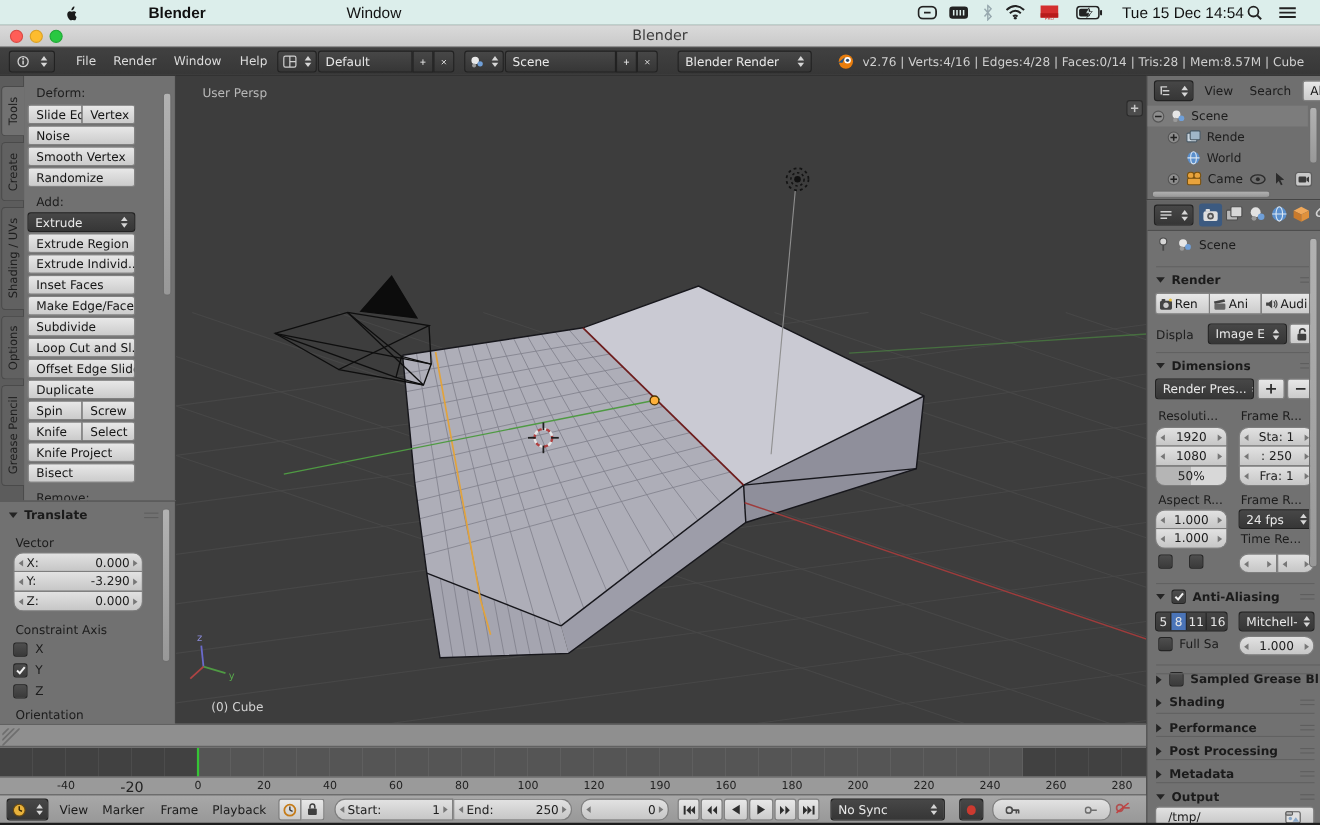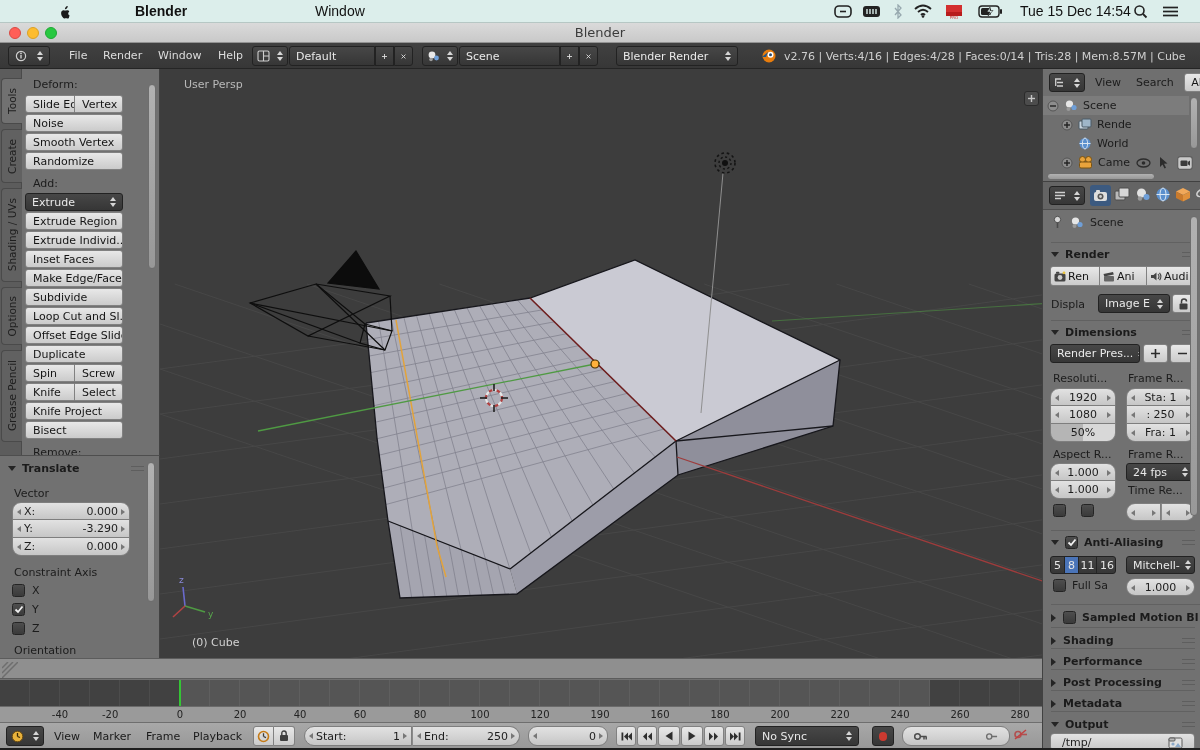--- a/index.html
+++ b/index.html
@@ -782,23 +782,23 @@
       </div>
     <div class="pill cent a" style="left:83px;top:396px;width:69px;">
         <span class="sal"></span>
         <span>1.000</span>
         <span class="sar"></span>
       </div>
 
     <div class="phead a" style="left:8px;top:422px;width:150px;border-top:1px solid #616161;padding-top:6px;">
       <span class="pharr-closed"></span>
       <span class="chk" style="margin-right:6px;"></span>
-      <b style="white-space:nowrap;">Sampled Motion Bl</b>
-    </div>
-    <div class="phead a" style="left:8px;top:445px;width:144px;border-top:1px solid #616161;padding-top:6px;">
+      <b style="white-space:nowrap;">Sampled Grease Bl</b>
+    </div>
+    <div class="phead a" style="left:8px;top:430px;width:144px;border-top:1px solid #616161;padding-top:19px;">
         <span class="pharr-closed"></span>
         <b>Shading</b>
         <span class="grip"></span>
       </div>
     <div class="phead a" style="left:8px;top:466px;width:144px;border-top:1px solid #616161;padding-top:6px;">
         <span class="pharr-closed"></span>
         <b>Performance</b>
         <span class="grip"></span>
       </div>
     <div class="phead a" style="left:8px;top:487px;width:144px;border-top:1px solid #616161;padding-top:6px;">
@@ -838,21 +838,21 @@
       </svg>
   </div>
 
   <div class="a" style="left:0;top:680px;width:1042px;height:42px;background:#555;overflow:hidden;">
     <div class="a" style="left:0;top:0;width:180px;height:26px;background:#414141;"></div>
     <div class="a" style="left:930px;top:0;width:112px;height:26px;background:#414141;"></div>
     <div class="a" style="left:0;top:0;width:1042px;height:26px;background:repeating-linear-gradient(90deg,transparent 0 29px,rgba(255,255,255,.06) 29px 30px);"></div>
     <div class="a" style="left:179px;top:0;width:2px;height:26px;background:#35c435;"></div>
     <div class="a" style="left:0;top:26px;width:1042px;height:16px;background:#9a9a9a;border-top:1px solid #6a6a6a;">
       <span class="a" style="left:42px;width:36px;text-align:center;font-size:10px;color:#222;top:2px;">-40</span>
-      <span class="a" style="left:102px;width:36px;font-size:10px;color:#222;top:2px;">-20</span>
+      <span class="a" style="left:102px;width:36px;text-align:center;font-size:13px;color:#222;top:2px;">-20</span>
       <span class="a" style="left:162px;width:36px;text-align:center;font-size:10px;color:#222;top:2px;">0</span>
       <span class="a" style="left:222px;width:36px;text-align:center;font-size:10px;color:#222;top:2px;">20</span>
       <span class="a" style="left:282px;width:36px;text-align:center;font-size:10px;color:#222;top:2px;">40</span>
       <span class="a" style="left:342px;width:36px;text-align:center;font-size:10px;color:#222;top:2px;">60</span>
       <span class="a" style="left:402px;width:36px;text-align:center;font-size:10px;color:#222;top:2px;">80</span>
       <span class="a" style="left:462px;width:36px;text-align:center;font-size:10px;color:#222;top:2px;">100</span>
       <span class="a" style="left:522px;width:36px;text-align:center;font-size:10px;color:#222;top:2px;">120</span>
       <span class="a" style="left:582px;width:36px;text-align:center;font-size:10px;color:#222;top:2px;">190</span>
       <span class="a" style="left:642px;width:36px;text-align:center;font-size:10px;color:#222;top:2px;">160</span>
       <span class="a" style="left:702px;width:36px;text-align:center;font-size:10px;color:#222;top:2px;">180</span>

